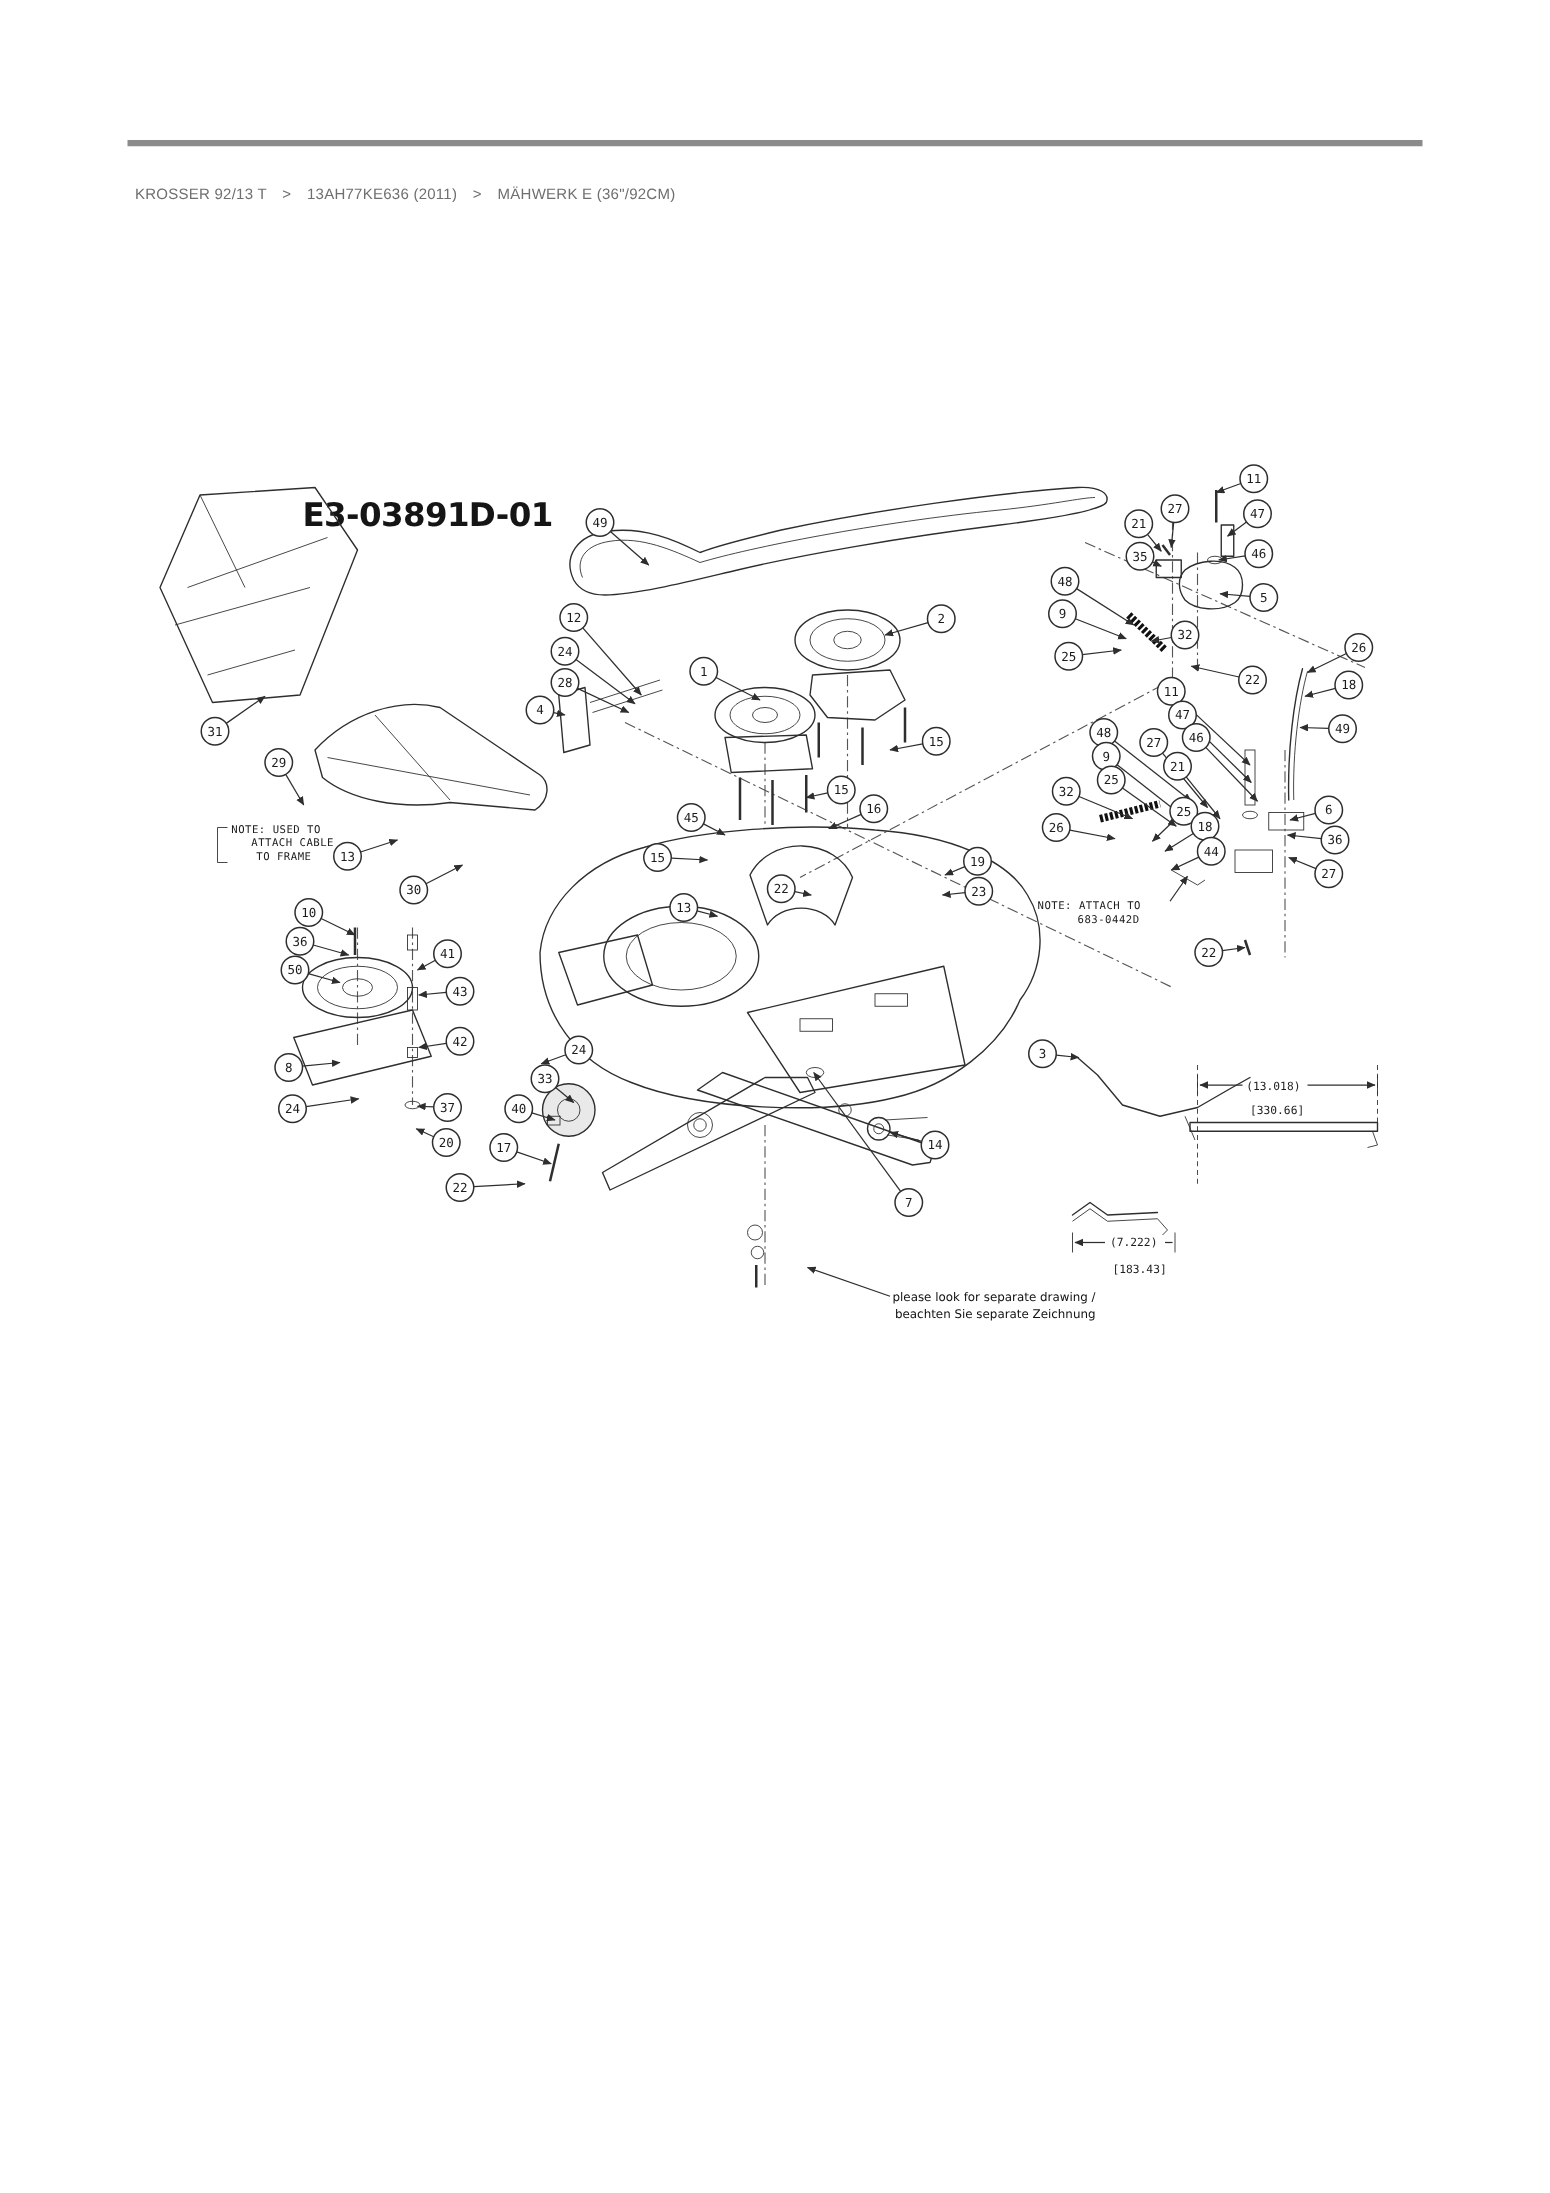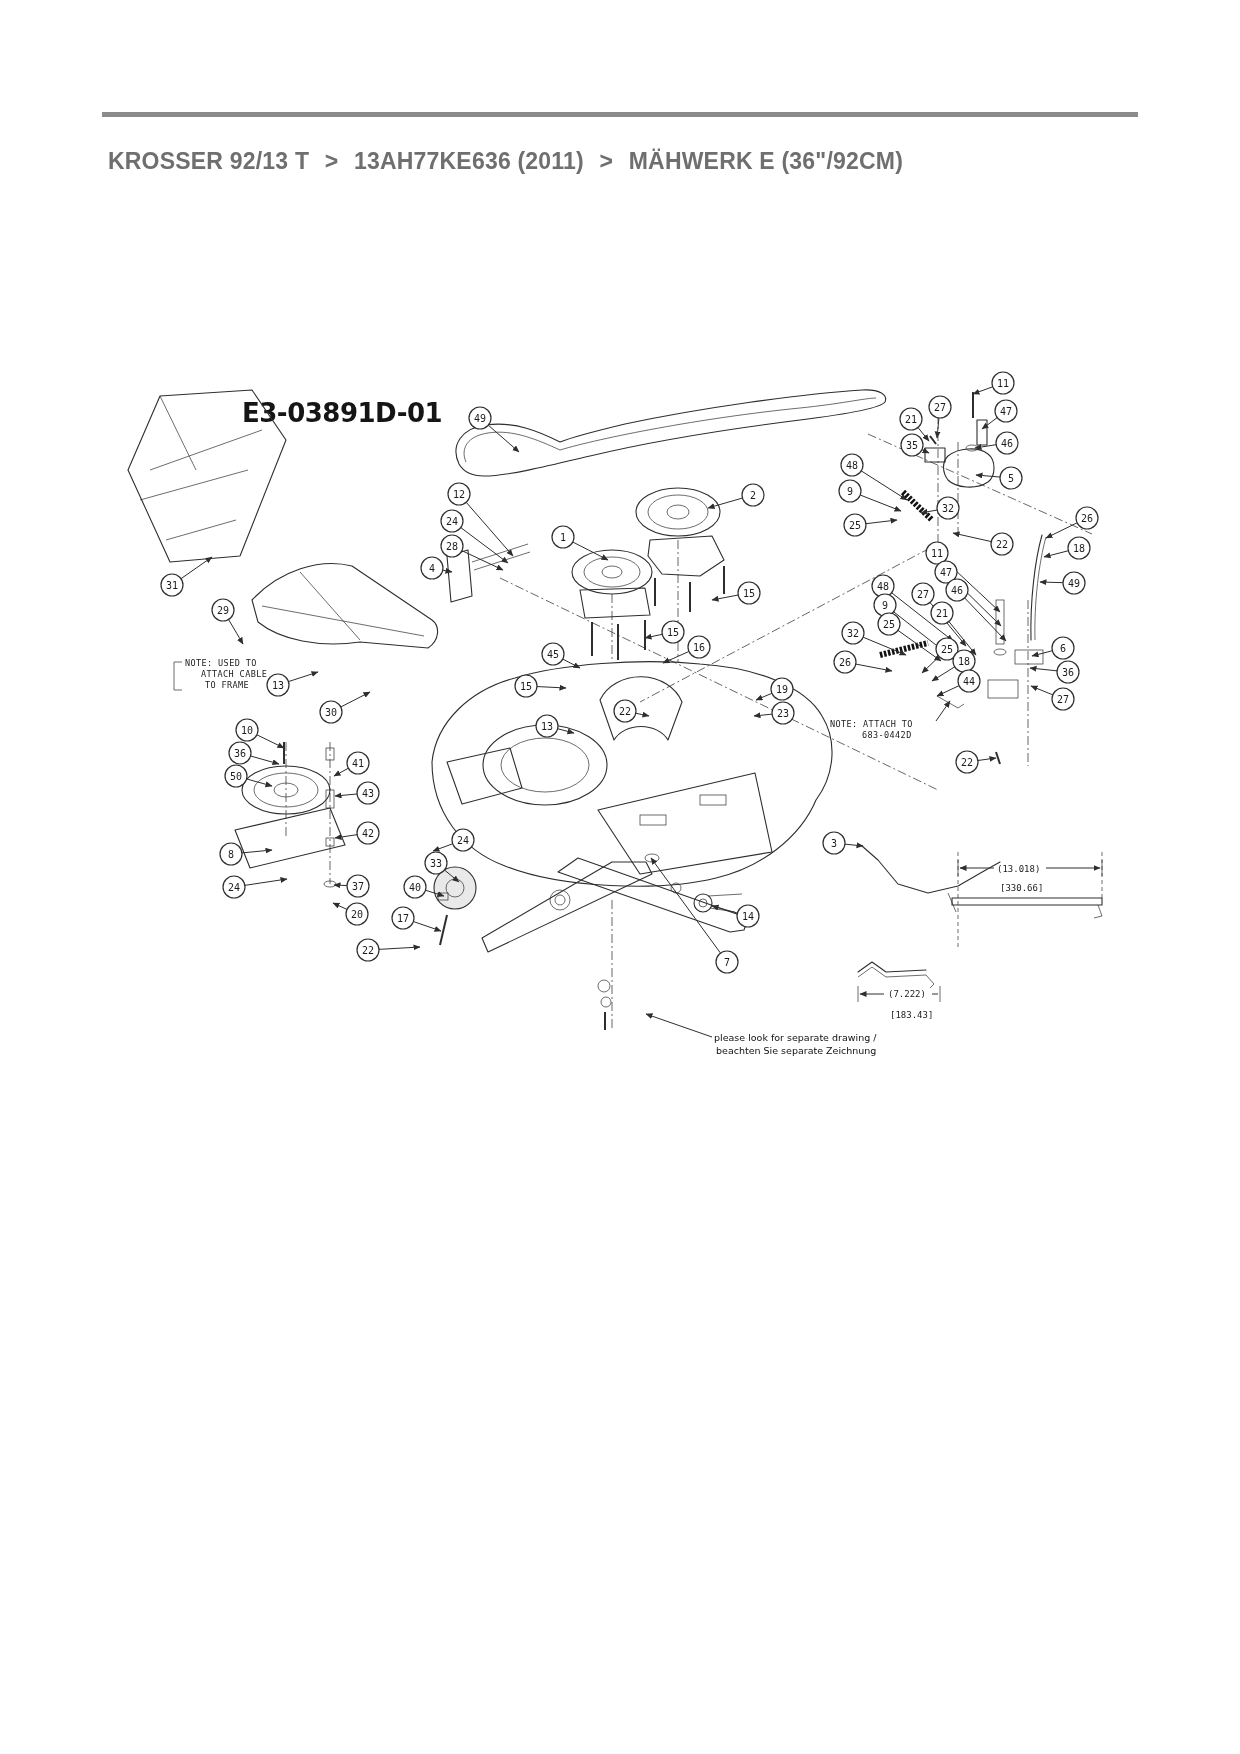--- a/index.html
+++ b/index.html
@@ -1,20 +1,20 @@
 <!DOCTYPE html>
 <html><head>
 <meta charset="utf-8">
 <style>
   html,body{margin:0;padding:0;}
   body{width:1240px;height:1754px;position:relative;background:#ffffff;
        font-family:"Liberation Sans",sans-serif;overflow:hidden;}
   .top-rule{position:absolute;left:102px;top:112px;width:1036px;height:5px;background:#8b8b8b;}
-  .breadcrumb{position:absolute;left:108px;top:148px;font-size:23px;color:#6f6f6f;
-              letter-spacing:.2px;white-space:nowrap;font-weight:bold;}
+  .breadcrumb{position:absolute;left:108px;top:148px;font-size:12px;color:#6f6f6f;
+              letter-spacing:.2px;white-space:nowrap;}
   .breadcrumb .sep{margin:0 9px;color:#6f6f6f;}
   .crumb{cursor:pointer;}
   .drawing-number{position:absolute;left:242px;top:398px;font-family:"DejaVu Sans",sans-serif;
                   font-weight:700;font-size:26px;color:#151515;letter-spacing:-.5px;}
   svg{position:absolute;left:0;top:0;}
   .sk{fill:none;stroke:#2e2e2e;stroke-width:1.1;stroke-linejoin:round;stroke-linecap:round;}
   .skf{fill:#e9e9e9;stroke:#2e2e2e;stroke-width:1.1;stroke-linejoin:round;}
   .thin{fill:none;stroke:#2e2e2e;stroke-width:.7;}
   .cl{fill:none;stroke:#555;stroke-width:.9;stroke-dasharray:9 3 2 3;}
   .spring{fill:none;stroke:#111;stroke-width:6;stroke-dasharray:2.5 1.6;stroke-linecap:butt;}

